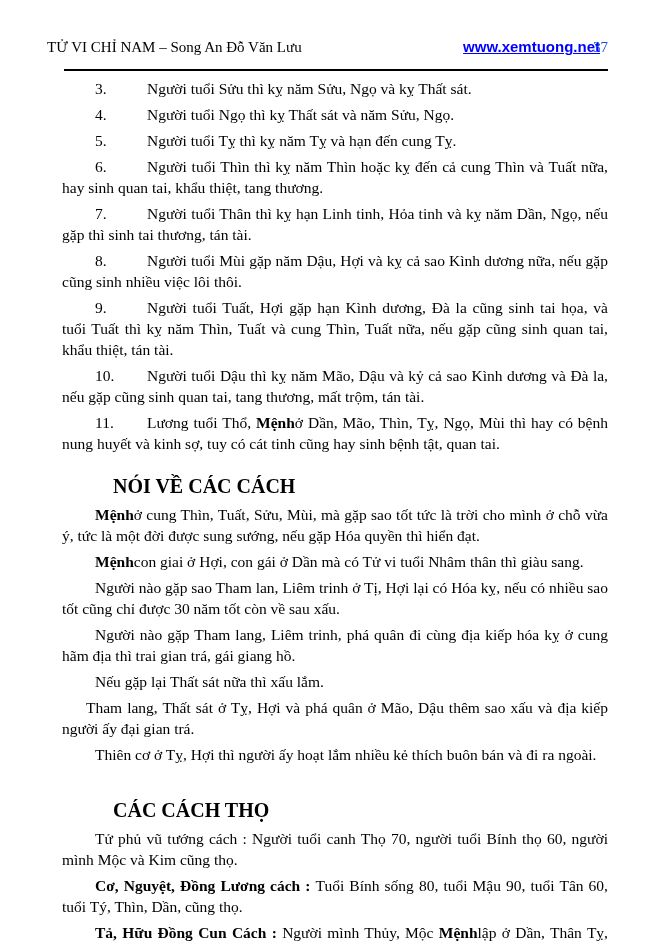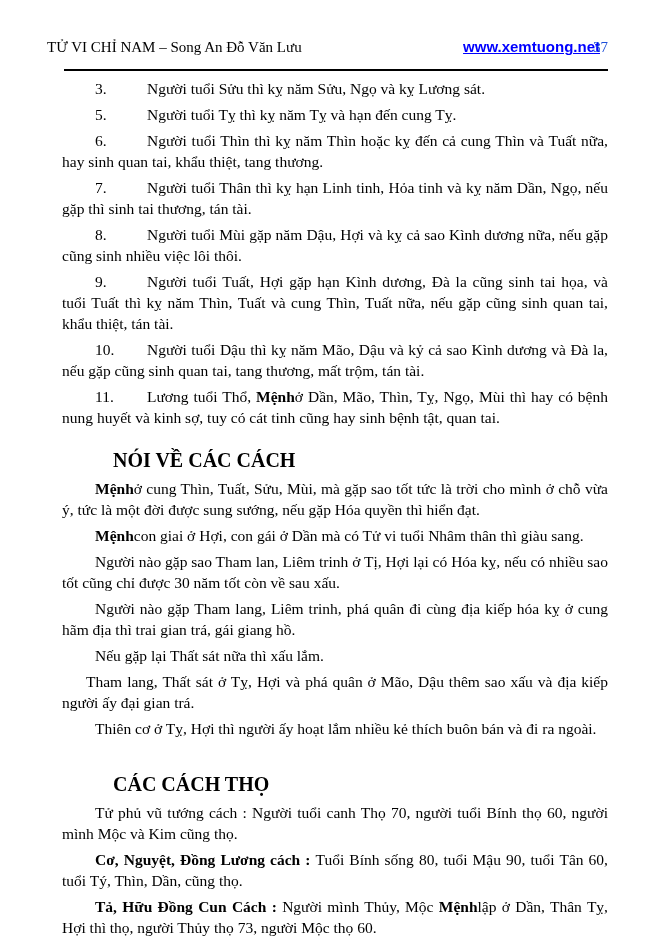--- a/index.html
+++ b/index.html
@@ -44,21 +44,22 @@
 
   <div class="header">
     <span class="book-title">TỬ VI CHỈ NAM – Song An Đỗ Văn Lưu</span>
     <span class="header-right"><a class="site">www.xemtuong.net</a><span class="pnum">37</span></span>
   </div>
 
   <div class="rule"></div>
 
   <div class="content">
 
-    <p class="item"><span class="num">3.</span><span>Người tuổi Sửu thì kỵ năm Sửu, Ngọ và kỵ Lương sát.</span></p>
+    <p class="item"><span class="num">3.</span><span>Người tuổi Sửu thì kỵ năm Sửu, Ngọ và kỵ Thất sát.</span></p>
+    <p class="item"><span class="num">4.</span><span>Người tuổi Ngọ thì kỵ Thất sát và năm Sửu, Ngọ.</span></p>
     <p class="item"><span class="num">5.</span><span>Người tuổi Tỵ thì kỵ năm Tỵ và hạn đến cung Tỵ.</span></p>
     <p class="item"><span class="num">6.</span><span>Người tuổi Thìn thì kỵ năm Thìn hoặc kỵ đến cả cung Thìn và Tuất nữa, hay sinh quan tai, khẩu thiệt, tang thương.</span></p>
     <p class="item"><span class="num">7.</span><span>Người tuổi Thân thì kỵ hạn Linh tinh, Hỏa tinh và kỵ năm Dần, Ngọ, nếu gặp thì sinh tai thương, tán tài.</span></p>
     <p class="item"><span class="num">8.</span><span>Người tuổi Mùi gặp năm Dậu, Hợi và kỵ cả sao Kình dương nữa, nếu gặp cũng sinh nhiều việc lôi thôi.</span></p>
     <p class="item"><span class="num">9.</span><span>Người tuổi Tuất, Hợi gặp hạn Kình dương, Đà la cũng sinh tai họa, và tuổi Tuất thì kỵ năm Thìn, Tuất và cung Thìn, Tuất nữa, nếu gặp cũng sinh quan tai, khẩu thiệt, tán tài.</span></p>
     <p class="item"><span class="num">10.</span><span>Người tuổi Dậu thì kỵ năm Mão, Dậu và kỷ cả sao Kình dương và Đà la, nếu gặp cũng sinh quan tai, tang thương, mất trộm, tán tài.</span></p>
     <p class="item"><span class="num">11.</span><span>Lương tuổi Thổ, </span><b>Mệnh</b><span>ở Dần, Mão, Thìn, Tỵ, Ngọ, Mùi thì hay có bệnh nung huyết và kinh sợ, tuy có cát tinh cũng hay sinh bệnh tật, quan tai.</span></p>
 
     <h2>NÓI VỀ CÁC CÁCH</h2>
 

